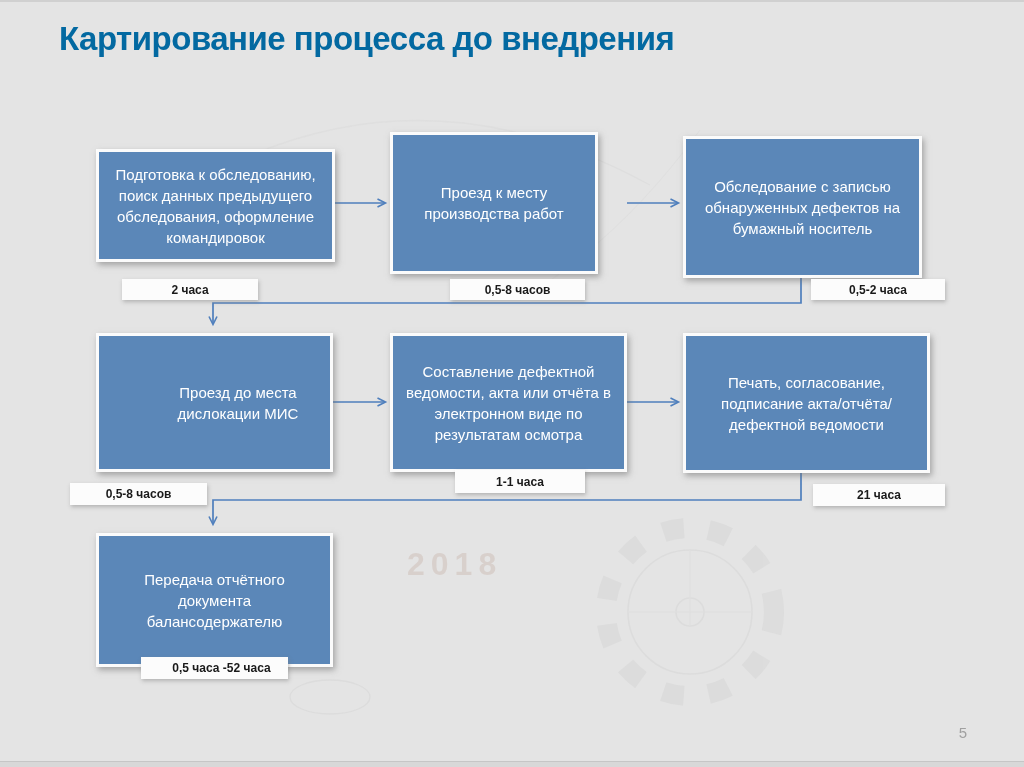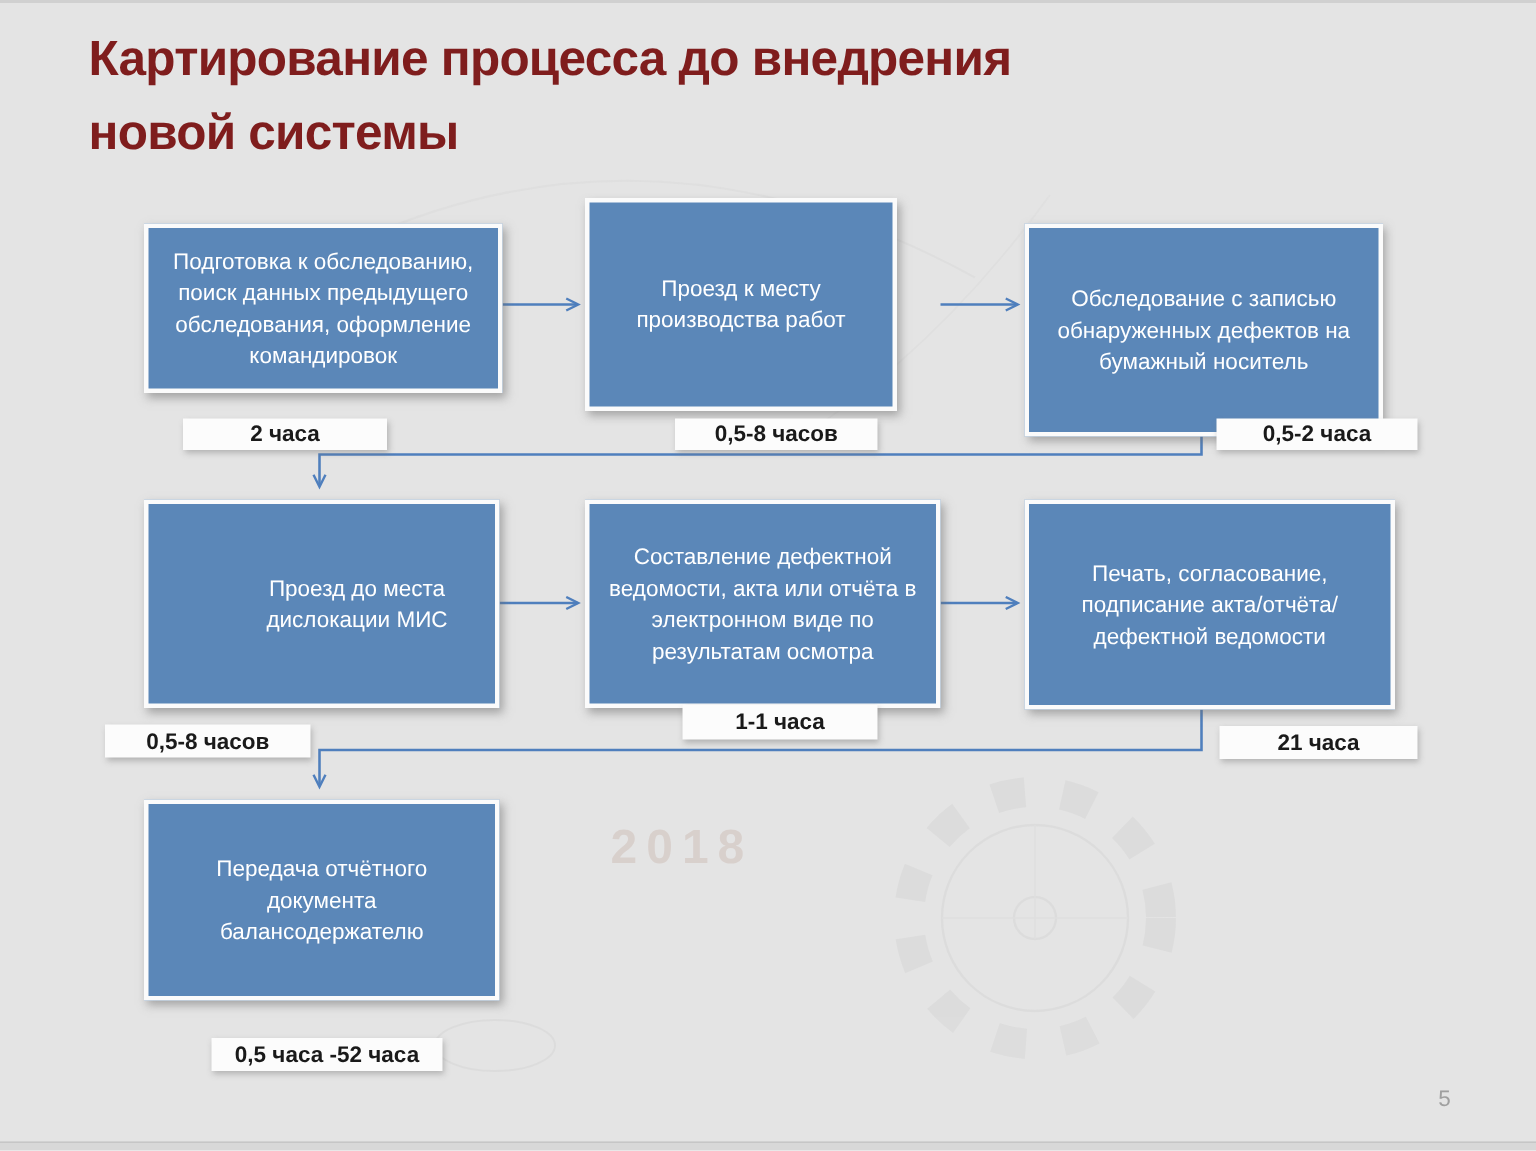--- a/index.html
+++ b/index.html
@@ -16,42 +16,42 @@
   .top-hairline{
     position:absolute;left:0;top:0;width:100%;height:2px;
     background:#d0d0d0;
   }
   .bottom-strip{
     position:absolute;left:0;bottom:0;width:100%;height:5px;
     background:#d8d8d8;border-top:1px solid #c6c6c6;
   }
   .slide-title{
     position:absolute;left:59px;top:14px;width:860px;
-    font-size:33px;font-weight:700;color:#7f1d1d;
+    font-size:33px;font-weight:700;color:#0369a1;
     line-height:49px;letter-spacing:-0.5px;
   }
   .step-box{
     position:absolute;
     background:#5b87b8;
     border:3px solid #fbfbfb;
     box-shadow:2px 3px 6px rgba(110,110,110,0.55);
     display:flex;align-items:center;justify-content:center;
     box-sizing:border-box;
     text-align:center;
   }
   .step-box .step-text{
     color:#ffffff;font-size:15px;line-height:21px;
     padding:0 12px;
   }
   .duration-label{
     position:absolute;height:21px;
     background:#fcfcfc;
     box-shadow:1px 2px 4px rgba(120,120,120,0.45);
     display:flex;align-items:center;justify-content:center;
-    font-size:15px;font-weight:600;color:#1a1a1a;
+    font-size:12px;font-weight:600;color:#1a1a1a;
   }
   .connectors{
     position:absolute;left:0;top:0;width:1024px;height:767px;
     pointer-events:none;
   }
   .watermarks{
     position:absolute;left:0;top:0;width:1024px;height:767px;
     pointer-events:none;
   }
   .watermark-year{
@@ -86,21 +86,20 @@
       </g>
       <g opacity="0.6">
         <ellipse cx="330" cy="697" rx="40" ry="17" fill="none" stroke="#d7d7d7" stroke-width="1.3"></ellipse>
       </g>
     </svg>
   </div>
   <div class="watermark-year">2018</div>
 
   <div class="slide-title">
     <div>Картирование процесса до внедрения</div>
-    <div>новой системы</div>
   </div>
 
   <svg class="connectors" width="1024" height="767" viewBox="0 0 1024 767">
     <defs>
       <marker id="arrowV" markerWidth="12" markerHeight="12" refX="8.5" refY="5" orient="auto" markerUnits="userSpaceOnUse">
         <path d="M1,1 L9,5 L1,9" fill="none" stroke="#4f7fbd" stroke-width="1.6"></path>
       </marker>
     </defs>
     <path d="M335,203 L385,203" fill="none" stroke="#4f7fbd" stroke-width="1.7" marker-end="url(#arrowV)"></path>
     <path d="M627,203 L678,203" fill="none" stroke="#4f7fbd" stroke-width="1.7" marker-end="url(#arrowV)"></path>
@@ -109,21 +108,21 @@
     <path d="M627,402 L678,402" fill="none" stroke="#4f7fbd" stroke-width="1.7" marker-end="url(#arrowV)"></path>
     <path d="M801,473 L801,500 L213,500 L213,524" fill="none" stroke="#4f7fbd" stroke-width="1.7" marker-end="url(#arrowV)"></path>
   </svg>
 
   <div class="step-box" style="left:96px;top:149px;width:239px;height:113px;">
     <div class="step-text">Подготовка к обследованию, поиск данных предыдущего обследования, оформление командировок</div>
   </div>
   <div class="step-box" style="left:390px;top:132px;width:208px;height:142px;">
     <div class="step-text">Проезд к месту производства работ</div>
   </div>
-  <div class="step-box" style="left:683px;top:149px;width:239px;height:142px;">
+  <div class="step-box" style="left:683px;top:136px;width:239px;height:142px;">
     <div class="step-text">Обследование с записью обнаруженных дефектов на бумажный носитель</div>
   </div>
 
   <div class="duration-label" style="left:122px;top:279px;width:136px;">2 часа</div>
   <div class="duration-label" style="left:450px;top:279px;width:135px;">0,5-8 часов</div>
   <div class="duration-label" style="left:811px;top:279px;width:134px;">0,5-2 часа</div>
 
   <div class="step-box" style="left:96px;top:333px;width:237px;height:139px;padding-left:47px;">
     <div class="step-text">Проезд до места дислокации МИС</div>
   </div>
@@ -134,18 +133,18 @@
     <div class="step-text">Печать, согласование, подписание акта/отчёта/ дефектной ведомости</div>
   </div>
 
   <div class="duration-label" style="left:70px;top:483px;width:137px;height:22px;">0,5-8 часов</div>
   <div class="duration-label" style="left:455px;top:470px;width:130px;height:23px;">1-1 часа</div>
   <div class="duration-label" style="left:813px;top:484px;width:132px;height:22px;">21 часа</div>
 
   <div class="step-box" style="left:96px;top:533px;width:237px;height:134px;">
     <div class="step-text">Передача отчётного документа балансодержателю</div>
   </div>
-  <div class="duration-label" style="left:141px;top:692px;width:154px;height:22px;">0,5 часа -52 часа</div>
+  <div class="duration-label" style="left:141px;top:657px;width:133px;height:22px;padding-left:14px;">0,5 часа -52 часа</div>
 
   <div class="page-number">5</div>
 
   <div class="bottom-strip"></div>
 </div>
 
 </body></html>

